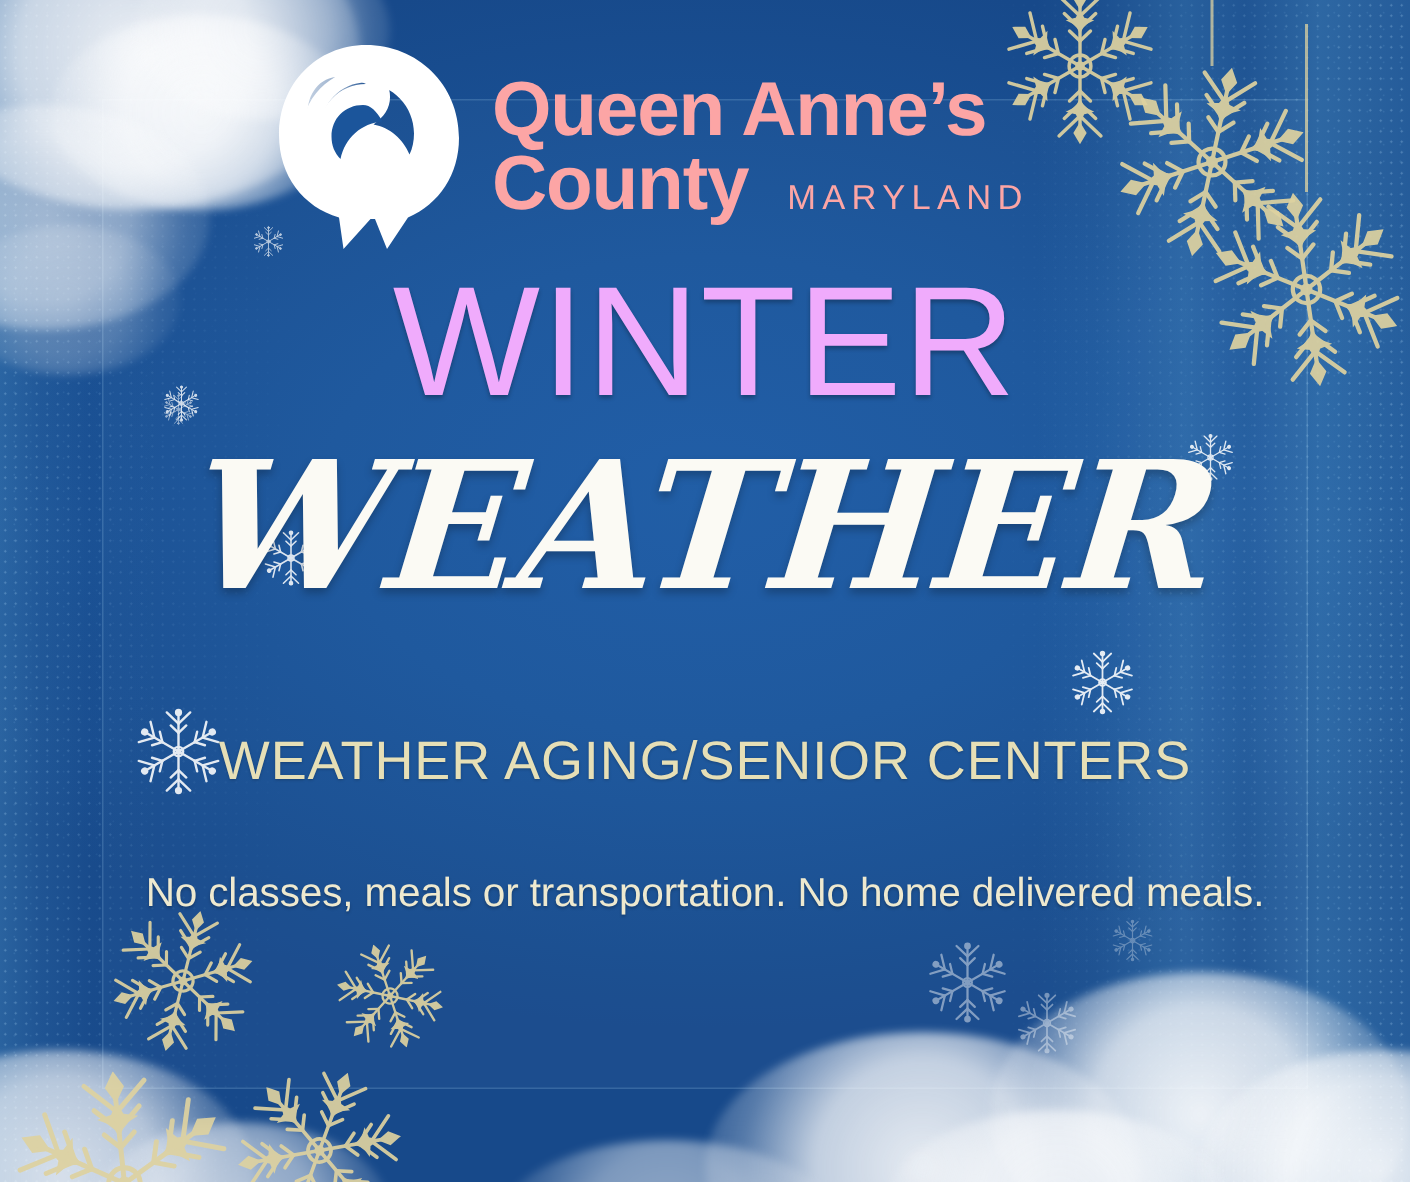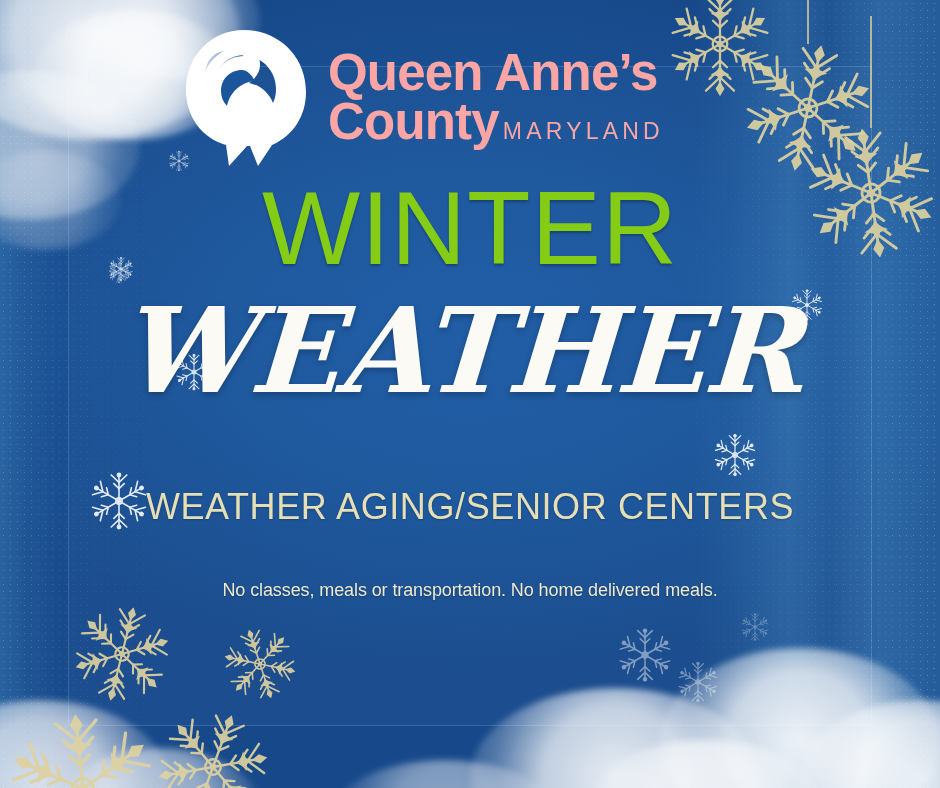--- a/index.html
+++ b/index.html
@@ -86,41 +86,41 @@
   .logo-text { color: #fca5a5; line-height: .96; }
   .logo-line1 {
     font-size: 51px;
     font-weight: 700;
     letter-spacing: -0.8px;
     white-space: nowrap;
   }
   .logo-line2 {
     display: flex;
     align-items: baseline;
-    gap: 4px;
+    gap: 26px;
     white-space: nowrap;
   }
   .logo-county {
     font-size: 51px;
     font-weight: 700;
     letter-spacing: -0.8px;
   }
   .logo-state {
     font-size: 23px;
     font-weight: 400;
     letter-spacing: 4.2px;
   }
 
   
   .winter {
     position: absolute;
     left: 0; right: 0;
     top: 176px;
     text-align: center;
-    color: #84cc16;
+    color: #f0abfc;
     font-size: 104px;
     font-weight: 400;
     letter-spacing: 1px;
     line-height: 1;
     text-shadow: 0 2px 3px rgba(0,0,0,.28);
   }
 
   .weather {
     position: absolute;
     left: 0; right: 0;
@@ -149,21 +149,21 @@
     line-height: 1.25;
     text-shadow: 0 1px 2px rgba(0,0,0,.22);
   }
 
   .note {
     position: absolute;
     left: 40px; right: 40px;
     top: 580px;
     text-align: center;
     color: #eee9cf;
-    font-size: 18px;
+    font-size: 27px;
     font-weight: 400;
     letter-spacing: -0.1px;
     text-shadow: 0 1px 2px rgba(0,0,0,.25);
   }
 
   
   .flake { position: absolute; pointer-events: none; }
   .flake.gold  { color: #ded2a0; }
   .flake.white { color: #ffffff; }
   .flake svg { display: block; width: 100%; height: 100%; }

